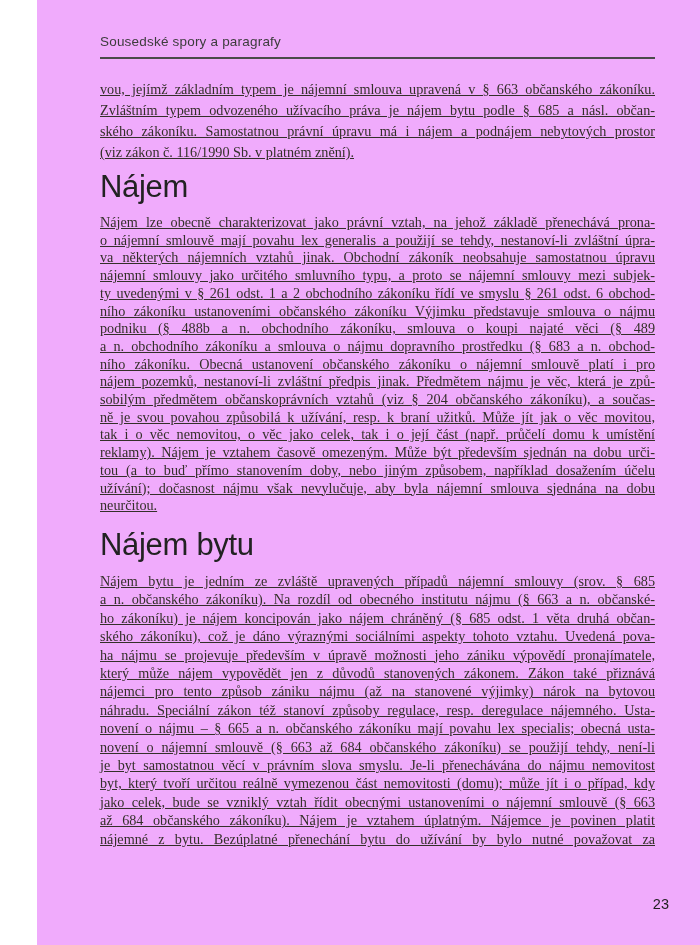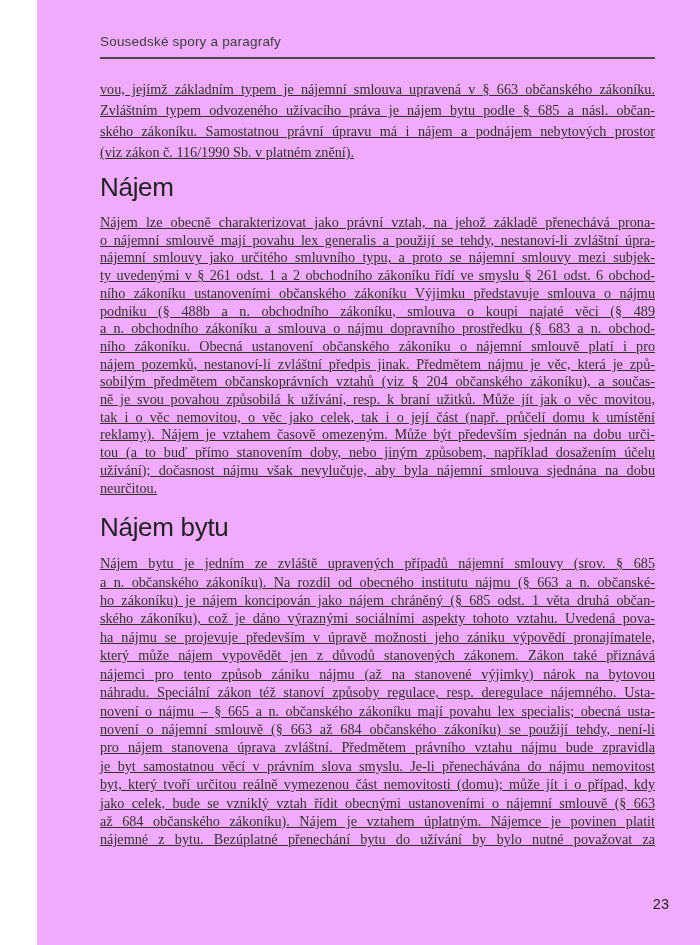--- a/index.html
+++ b/index.html
@@ -54,21 +54,21 @@
   }
   .para-body {
     line-height: 17.7px;
   }
   .para-body2 {
     line-height: 18.4px;
   }
   .sec-heading {
     font-family: "Liberation Sans", sans-serif;
     font-weight: 400;
-    font-size: 26px;
+    font-size: 31px;
     line-height: 34px;
     color: #222222;
     letter-spacing: -0.3px;
   }
   .h-najem      { margin-top: 7px; }
   .p-najem      { margin-top: 10px; }
   .h-najembytu  { margin-top: 13px; }
   .p-najembytu  { margin-top: 10px; }
   .page-number {
     position: absolute;
@@ -94,20 +94,21 @@
         <div class="line">Zvláštním typem odvozeného užívacího práva je nájem bytu podle § 685 a násl. občan-</div>
         <div class="line">ského zákoníku. Samostatnou právní úpravu má i nájem a podnájem nebytových prostor</div>
         <div class="line no-justify">(viz zákon č. 116/1990 Sb. v platném znění).</div>
       </div>
 
     <div class="sec-heading h-najem">Nájem</div>
 
     <div class="para para-body p-najem">
         <div class="line">Nájem lze obecně charakterizovat jako právní vztah, na jehož základě přenechává prona-</div>
         <div class="line">o nájemní smlouvě mají povahu lex generalis a použijí se tehdy, nestanoví-li zvláštní úpra-</div>
+        <div class="line">va některých nájemních vztahů jinak. Obchodní zákoník neobsahuje samostatnou úpravu</div>
         <div class="line">nájemní smlouvy jako určitého smluvního typu, a proto se nájemní smlouvy mezi subjek-</div>
         <div class="line">ty uvedenými v § 261 odst. 1 a 2 obchodního zákoníku řídí ve smyslu § 261 odst. 6 obchod-</div>
         <div class="line">ního zákoníku ustanoveními občanského zákoníku Výjimku představuje smlouva o nájmu</div>
         <div class="line">podniku (§ 488b a n. obchodního zákoníku, smlouva o koupi najaté věci (§ 489</div>
         <div class="line">a n. obchodního zákoníku a smlouva o nájmu dopravního prostředku (§ 683 a n. obchod-</div>
         <div class="line">ního zákoníku. Obecná ustanovení občanského zákoníku o nájemní smlouvě platí i pro</div>
         <div class="line">nájem pozemků, nestanoví-li zvláštní předpis jinak. Předmětem nájmu je věc, která je způ-</div>
         <div class="line">sobilým předmětem občanskoprávních vztahů (viz § 204 občanského zákoníku), a součas-</div>
         <div class="line">ně je svou povahou způsobilá k užívání, resp. k braní užitků. Může jít jak o věc movitou,</div>
         <div class="line">tak i o věc nemovitou, o věc jako celek, tak i o její část (např. průčelí domu k umístění</div>
@@ -123,21 +124,20 @@
         <div class="line">Nájem bytu je jedním ze zvláště upravených případů nájemní smlouvy (srov. § 685</div>
         <div class="line">a n. občanského zákoníku). Na rozdíl od obecného institutu nájmu (§ 663 a n. občanské-</div>
         <div class="line">ho zákoníku) je nájem koncipován jako nájem chráněný (§ 685 odst. 1 věta druhá občan-</div>
         <div class="line">ského zákoníku), což je dáno výraznými sociálními aspekty tohoto vztahu. Uvedená pova-</div>
         <div class="line">ha nájmu se projevuje především v úpravě možnosti jeho zániku výpovědí pronajímatele,</div>
         <div class="line">který může nájem vypovědět jen z důvodů stanovených zákonem. Zákon také přiznává</div>
         <div class="line">nájemci pro tento způsob zániku nájmu (až na stanovené výjimky) nárok na bytovou</div>
         <div class="line">náhradu. Speciální zákon též stanoví způsoby regulace, resp. deregulace nájemného. Usta-</div>
         <div class="line">novení o nájmu – § 665 a n. občanského zákoníku mají povahu lex specialis; obecná usta-</div>
         <div class="line">novení o nájemní smlouvě (§ 663 až 684 občanského zákoníku) se použijí tehdy, není-li</div>
-        <div class="line">pro nájem stanovena úprava zvláštní. Předmětem právního vztahu nájmu bude zpravidla</div>
         <div class="line">je byt samostatnou věcí v právním slova smyslu. Je-li přenechávána do nájmu nemovitost</div>
         <div class="line">byt, který tvoří určitou reálně vymezenou část nemovitosti (domu); může jít i o případ, kdy</div>
         <div class="line">jako celek, bude se vzniklý vztah řídit obecnými ustanoveními o nájemní smlouvě (§ 663</div>
         <div class="line">až 684 občanského zákoníku). Nájem je vztahem úplatným. Nájemce je povinen platit</div>
         <div class="line">nájemné z bytu. Bezúplatné přenechání bytu do užívání by bylo nutné považovat za</div>
       </div>
 
   </div>
 
   <div class="page-number">23</div>

